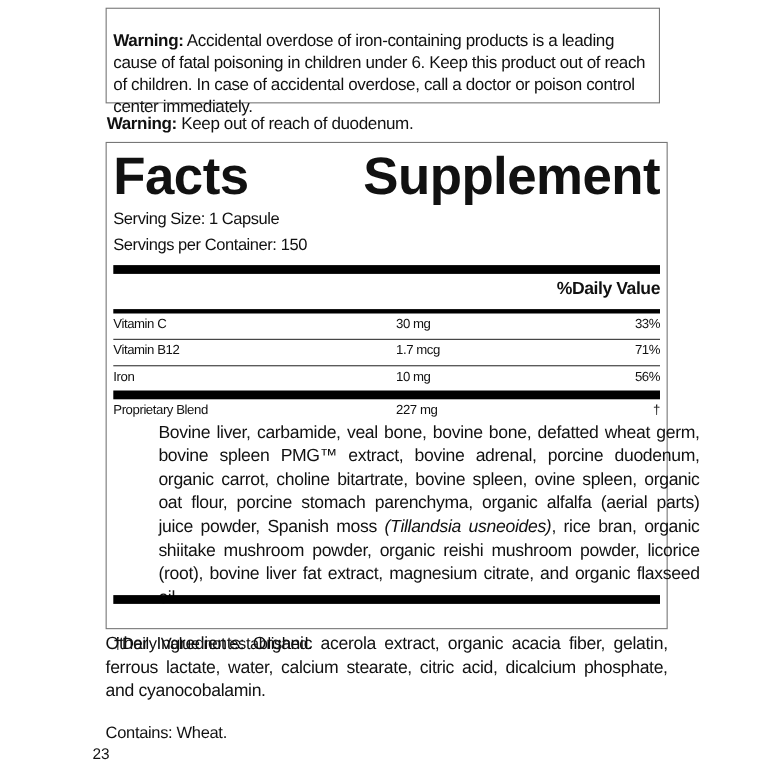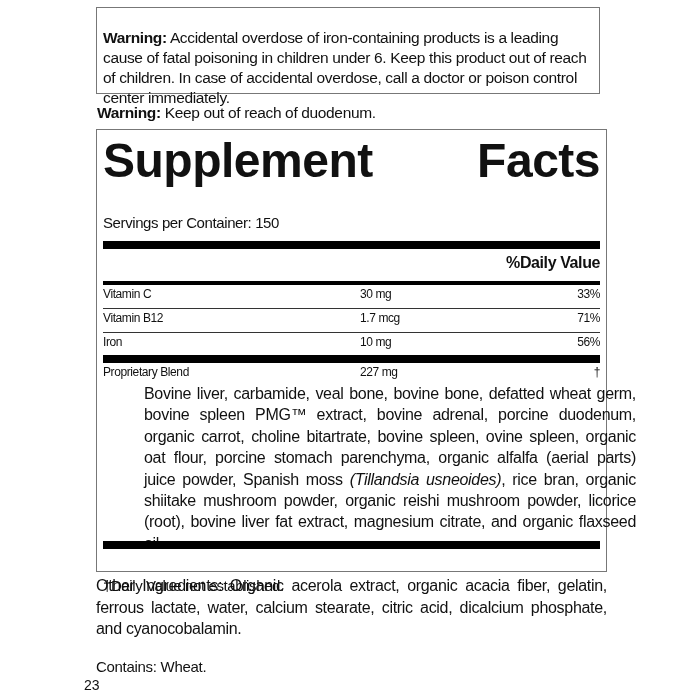--- a/index.html
+++ b/index.html
@@ -36,23 +36,24 @@
 <div class="warn-box">
   <b>Warning:</b><span> Accidental overdose of iron-containing products is a leading cause of fatal poisoning in children under 6. Keep this product out of reach of children. In case of accidental overdose, call a doctor or poison control center immediately.</span>
 </div>
 
 <div class="warn-line2">
   <b>Warning:</b><span> Keep out of reach of duodenum.</span>
 </div>
 
 <div class="facts">
   <div class="title">
+    <span>Facts</span>
     <span>Supplement</span>
-    <span>Facts</span>
   </div>
+  <div class="serving" style="top:61px">Serving Size: 1 Capsule</div>
   <div class="serving" style="top:84px">Servings per Container: 150</div>
 
   <div class="bar" style="top:111px;height:8px"></div>
   <div class="hdr" style="right:6px">%Daily Value</div>
   <div class="bar" style="top:151px;height:4px"></div>
 
   <div class="row" style="top:155px">
     <span class="n">Vitamin C</span>
     <span class="a">30 mg</span>
     <span class="d">33%</span>

